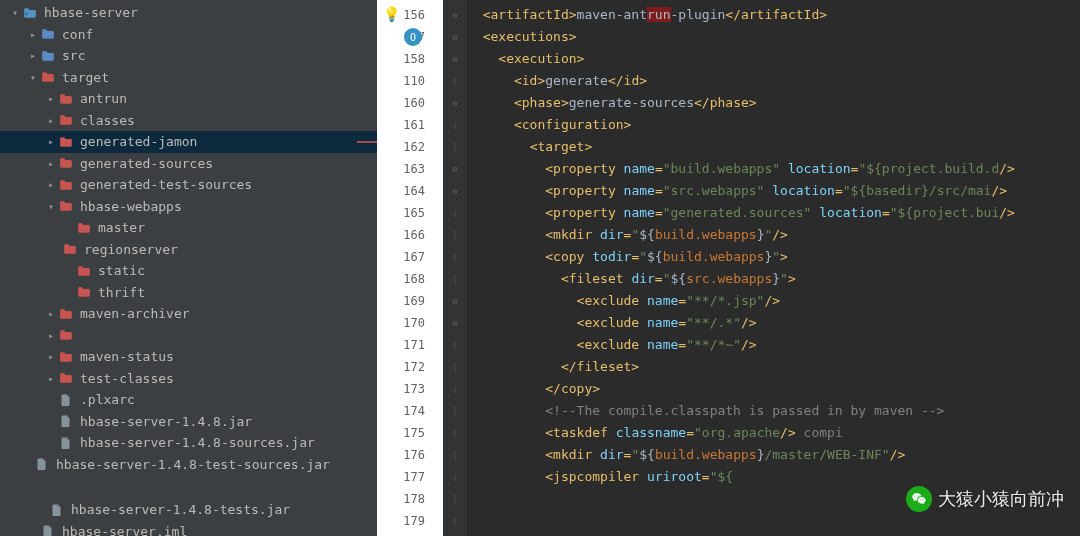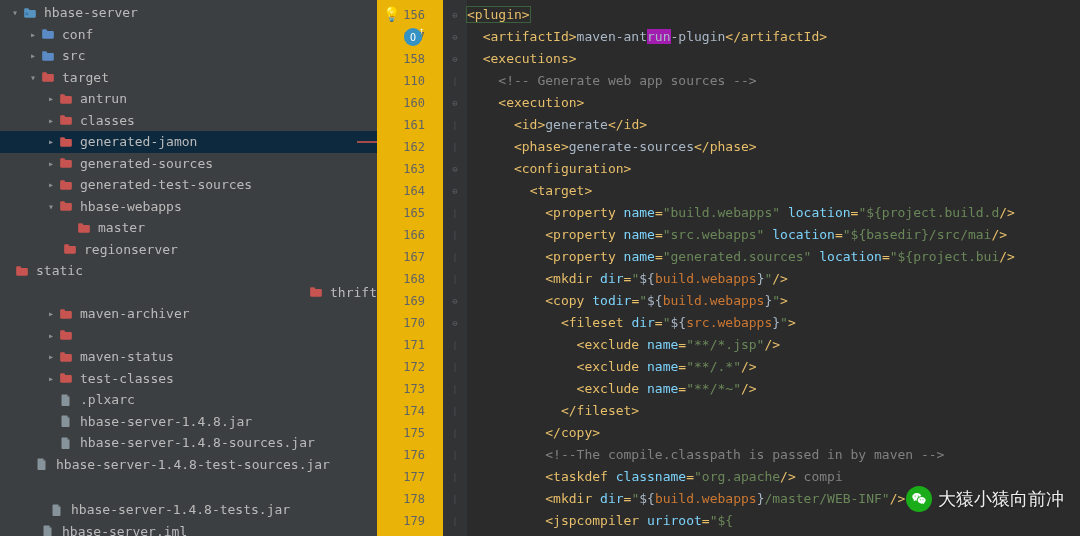--- a/index.html
+++ b/index.html
@@ -57,21 +57,21 @@
 
   .editor-area {
     flex:1;
     display:flex;
     height:100%;
     background:#2b2b2b;
     position:relative;
   }
   .gutter {
     width: 66px;
-    background:#eab308;
+    background:#ffffff;
     text-align:right;
     padding-top:4px;
   }
   .ln {
     height:22px;
     line-height:22px;
     color:#606366;
     font-size:12px;
     padding-right:18px;
   }
@@ -100,21 +100,21 @@
     white-space:pre;
     font-size:13px;
   }
   .t-tag   { color:#e8bf6a; }
   .t-attr  { color:#7dd3fc; }
   .t-str   { color:#6a8759; }
   .t-expr  { color:#cc7832; }
   .t-txt   { color:#a9b7c6; }
   .t-cmt   { color:#808080; }
   .hl-box  { outline:1px solid #3c5f3c; }
-  .hl-sel  { background:#a21caf; }
+  .hl-sel  { background:#7f1d1d; }
   .bulb {
     position:absolute;
     left:383px;
     top:6px;
     font-size:14px;
     color:#f2c55c;
   }
   .icon-col {
     position:absolute;
     left:404px;
@@ -260,30 +260,30 @@
     </div>
     <div class="tree-row" style="padding-left: 48px; position: relative;">
       <span class="arrow"></span>
       <span class="ficon folder-red">
         <svg class="fsvg" viewBox="0 0 24 20" fill="currentColor">
           <path d="M2 4c0-1 1-2 2-2h5l2 3h9c1 0 2 1 2 2v9c0 1-1 2-2 2H4c-1 0-2-1-2-2V4z"></path>
         </svg>
       </span>
       <span>regionserver</span>
     </div>
-    <div class="tree-row" style="position: relative;">
+    <div class="tree-row" style="padding-left: 62px; position: relative;">
       <span class="arrow"></span>
       <span class="ficon folder-red">
         <svg class="fsvg" viewBox="0 0 24 20" fill="currentColor">
           <path d="M2 4c0-1 1-2 2-2h5l2 3h9c1 0 2 1 2 2v9c0 1-1 2-2 2H4c-1 0-2-1-2-2V4z"></path>
         </svg>
       </span>
       <span>static</span>
     </div>
-    <div class="tree-row" style="padding-left: 62px; position: relative; justify-content: flex-end;">
+    <div class="tree-row" style="padding-left: 62px; position: relative;">
       <span class="arrow"></span>
       <span class="ficon folder-red">
         <svg class="fsvg" viewBox="0 0 24 20" fill="currentColor">
           <path d="M2 4c0-1 1-2 2-2h5l2 3h9c1 0 2 1 2 2v9c0 1-1 2-2 2H4c-1 0-2-1-2-2V4z"></path>
         </svg>
       </span>
       <span>thrift</span>
     </div>
     <div class="tree-row" style="padding-left: 44px; position: relative;">
       <span class="arrow">▸</span>
@@ -450,24 +450,22 @@
       <div class="fold-dot" style="color: rgb(78, 82, 84);">|</div>
       <div class="fold-dot" style="color: rgb(78, 82, 84);">|</div>
       <div class="fold-dot" style="color: rgb(78, 82, 84);">|</div>
       <div class="fold-dot" style="color: rgb(78, 82, 84);">|</div>
       <div class="fold-dot" style="color: rgb(78, 82, 84);">|</div>
       <div class="fold-dot" style="color: rgb(78, 82, 84);">|</div>
       <div class="fold-dot" style="color: rgb(78, 82, 84);">|</div>
       <div class="fold-dot" style="color: rgb(78, 82, 84);">|</div>
     </div>
   <div class="code" id="code">
-      <div class="cline"><span class="hl-box"><span class="t-tag">&lt;plugin&gt;</span></span></div>
       <div class="cline">  <span class="t-tag">&lt;artifactId&gt;</span><span class="t-txt">maven-ant<span class="hl-sel">run</span>-plugin</span><span class="t-tag">&lt;/artifactId&gt;</span></div>
       <div class="cline">  <span class="t-tag">&lt;executions&gt;</span></div>
-      <div class="cline">    <span class="t-cmt">&lt;!-- Generate web app sources --&gt;</span></div>
       <div class="cline">    <span class="t-tag">&lt;execution&gt;</span></div>
       <div class="cline">      <span class="t-tag">&lt;id&gt;</span><span class="t-txt">generate</span><span class="t-tag">&lt;/id&gt;</span></div>
       <div class="cline">      <span class="t-tag">&lt;phase&gt;</span><span class="t-txt">generate-sources</span><span class="t-tag">&lt;/phase&gt;</span></div>
       <div class="cline">      <span class="t-tag">&lt;configuration&gt;</span></div>
       <div class="cline">        <span class="t-tag">&lt;target&gt;</span></div>
       <div class="cline">          <span class="t-tag">&lt;property</span> <span class="t-attr">name</span><span class="t-tag">=</span><span class="t-str">"build.webapps"</span> <span class="t-attr">location</span><span class="t-tag">=</span><span class="t-str">"${project.build.d</span><span class="t-tag">/&gt;</span></div>
       <div class="cline">          <span class="t-tag">&lt;property</span> <span class="t-attr">name</span><span class="t-tag">=</span><span class="t-str">"src.webapps"</span> <span class="t-attr">location</span><span class="t-tag">=</span><span class="t-str">"${basedir}/src/mai</span><span class="t-tag">/&gt;</span></div>
       <div class="cline">          <span class="t-tag">&lt;property</span> <span class="t-attr">name</span><span class="t-tag">=</span><span class="t-str">"generated.sources"</span> <span class="t-attr">location</span><span class="t-tag">=</span><span class="t-str">"${project.bui</span><span class="t-tag">/&gt;</span></div>
       <div class="cline">          <span class="t-tag">&lt;mkdir</span> <span class="t-attr">dir</span><span class="t-tag">=</span><span class="t-str">"</span><span class="t-txt">${</span><span class="t-expr">build.webapps</span><span class="t-txt">}</span><span class="t-str">"</span><span class="t-tag">/&gt;</span></div>
       <div class="cline">          <span class="t-tag">&lt;copy</span> <span class="t-attr">todir</span><span class="t-tag">=</span><span class="t-str">"</span><span class="t-txt">${</span><span class="t-expr">build.webapps</span><span class="t-txt">}</span><span class="t-str">"</span><span class="t-tag">&gt;</span></div>

